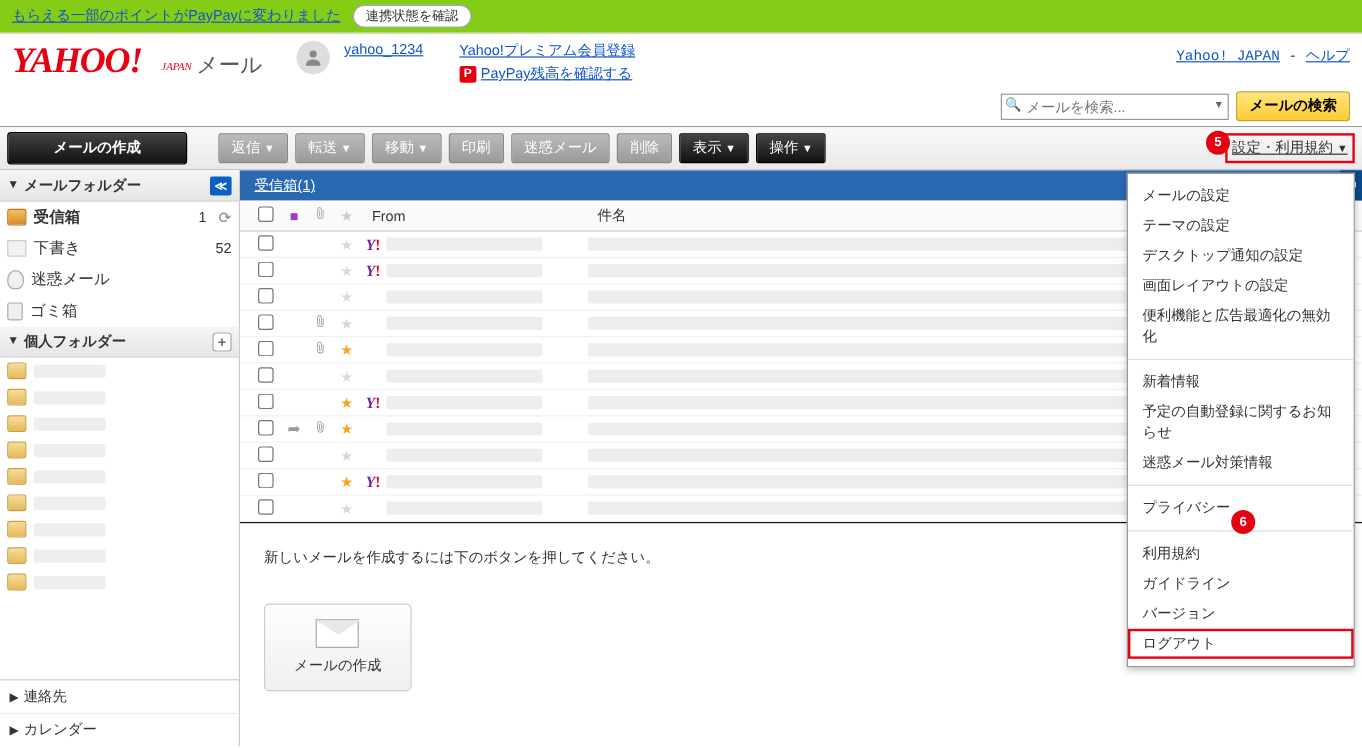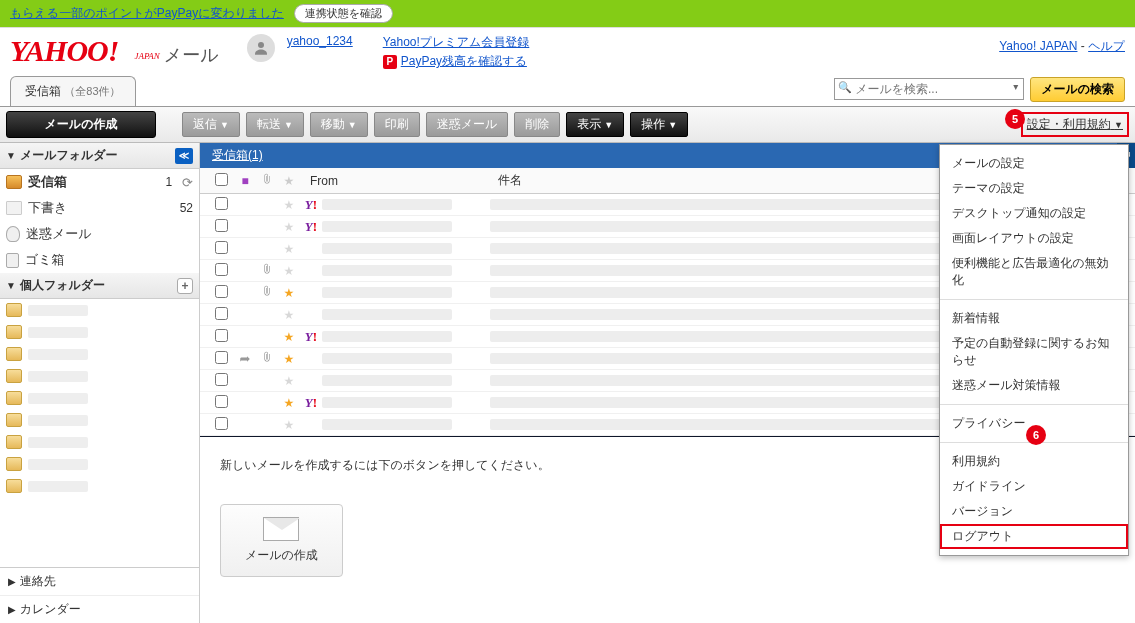--- a/index.html
+++ b/index.html
@@ -13,21 +13,21 @@
 .header { display: flex; align-items: flex-start; padding: 6px 10px; position: relative; }
 .logo { display: flex; align-items: baseline; margin-right: 16px; }
 .logo-y { font-family: "Times New Roman", serif; font-weight: bold; font-style: italic; color: #e60012; font-size: 30px; letter-spacing: -1px; }
 .logo-jp { font-family: "Times New Roman", serif; font-style: italic; color: #e60012; font-size: 9px; margin-left: 16px; position: relative; top: -2px; }
 .logo-mail { color: #555; font-size: 18px; margin-left: 4px; }
 .avatar { width: 28px; height: 28px; border-radius: 50%; background: #ddd; display: flex; align-items: center; justify-content: center; margin: 0 12px; }
 .avatar svg { fill: #888; }
 .header-links { display: flex; flex-direction: column; gap: 2px; margin-left: 30px; font-size: 12px; }
 .header-links .pp { display: flex; align-items: center; gap: 4px; }
 .pp-icon { width: 14px; height: 14px; background: #e60012; color: #fff; font-weight: bold; font-size: 10px; display: inline-flex; align-items: center; justify-content: center; border-radius: 2px; }
-.header-right { position: absolute; right: 10px; top: 10px; font-size: 12px; }
+.header-right { position: absolute; right: 10px; top: 10px; font-size: 12px; font-family: Liberation Mono, monospace; }
 
 .tabbar { display: flex; align-items: center; padding: 0 10px; border-bottom: 1px solid #999; position: relative; }
 .tab { border: 1px solid #999; border-bottom: none; border-radius: 6px 6px 0 0; padding: 6px 14px; background: #f6f6f6; margin-right: 4px; font-size: 12px; }
 .tab .count { color: #777; font-size: 11px; }
 .tabbar-right { margin-left: auto; display: flex; align-items: center; gap: 6px; padding-bottom: 4px; }
 .search-input { width: 190px; height: 22px; border: 1px solid #999; padding: 0 4px 0 20px; color: #999; font-size: 12px; background: #fff; }
 .search-wrap { position: relative; display: inline-block; }
 .search-wrap::before { content: "🔍"; position: absolute; left: 4px; top: 3px; font-size: 11px; color: #999; }
 .search-wrap::after { content: "▾"; position: absolute; right: 6px; top: 3px; color: #666; font-size: 10px; }
 .search-btn { background: linear-gradient(#ffe680, #ffcc33); border: 1px solid #c9a227; border-radius: 3px; padding: 3px 10px; font-weight: bold; font-size: 12px; cursor: pointer; }
@@ -141,24 +141,20 @@
     </div>
   </div>
   <div class="header-right">
     <a>Yahoo! JAPAN</a>
     <span> - </span>
     <a>ヘルプ</a>
   </div>
 </div>
 
 <div class="tabbar">
-  <div class="tab">
-    <span>受信箱</span>
-    <span class="count">（全83件）</span>
-  </div>
   <div class="tabbar-right">
     <span class="search-wrap">
       <input class="search-input" placeholder="メールを検索..." style="">
     </span>
     <button class="search-btn">メールの検索</button>
   </div>
 </div>
 
 <div class="toolbar">
   <button class="compose">メールの作成</button>

